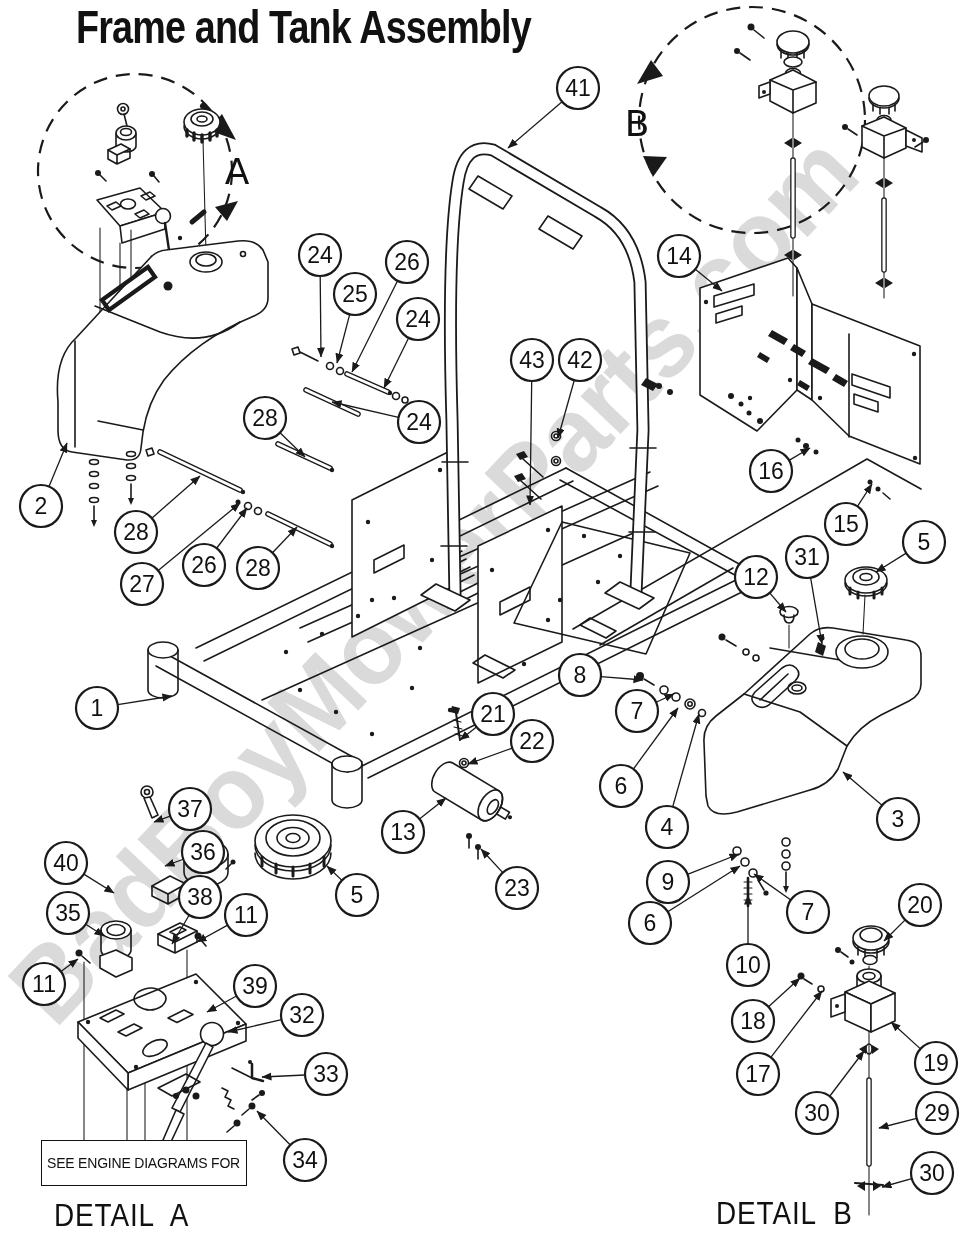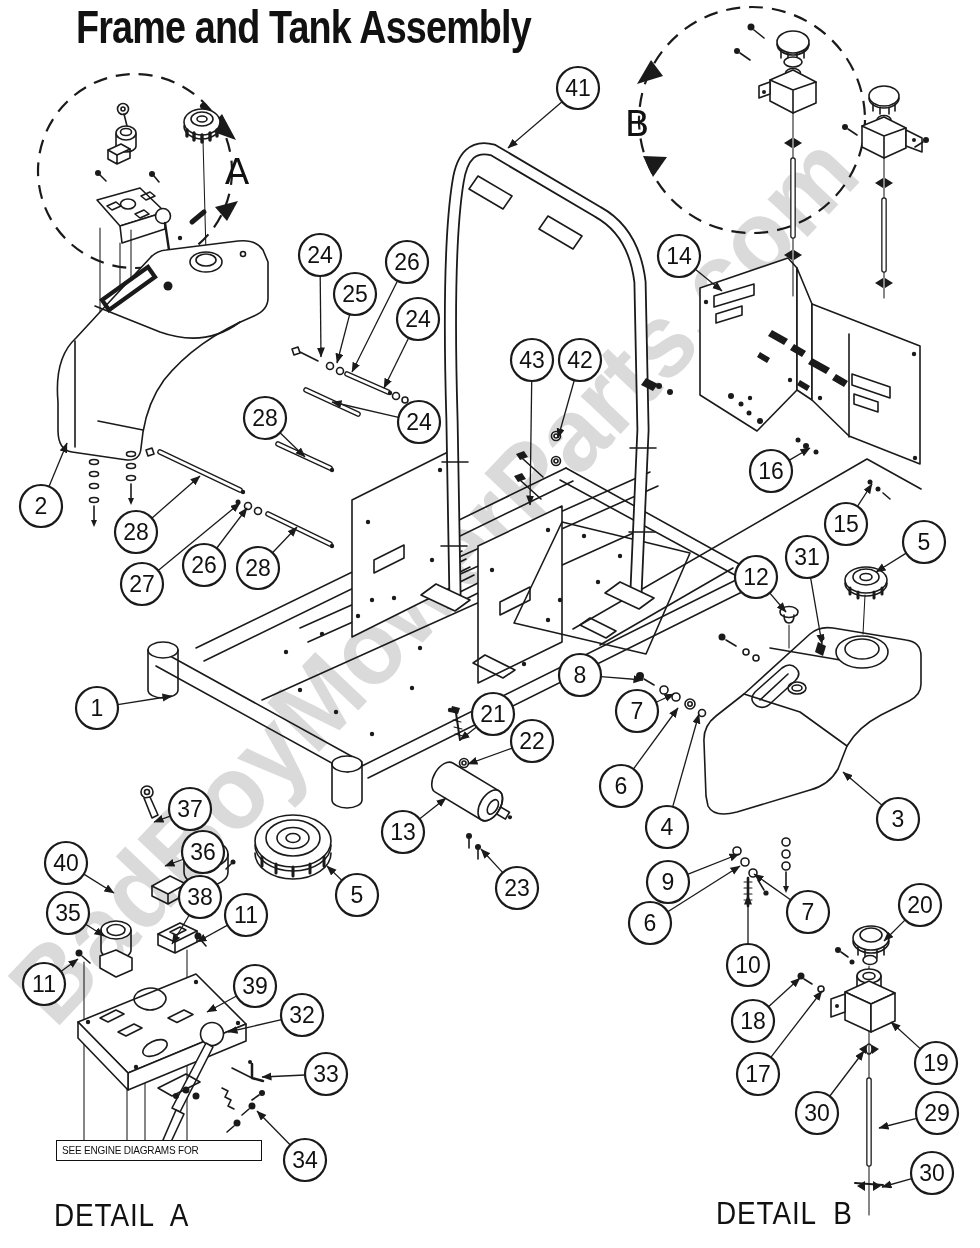--- a/index.html
+++ b/index.html
@@ -5,22 +5,22 @@
   html,body{margin:0;padding:0;background:#fff;}
   .stage{position:relative;width:980px;height:1248px;background:#fff;overflow:hidden;
          font-family:"Liberation Sans",sans-serif;color:#111;}
   .title{position:absolute;left:76px;top:0px;font-size:46px;font-weight:bold;
          letter-spacing:-1px;transform:scaleX(.82);transform-origin:left top;
          white-space:pre;color:#111;}
   .caption{position:absolute;font-size:31px;letter-spacing:1px;white-space:pre;
            transform:scaleX(.9);transform-origin:left top;color:#111;}
   .caption-a{left:54px;top:1198px;}
   .caption-b{left:716px;top:1196px;}
-  .note{position:absolute;left:56px;top:1140px;width:194px;border:1.6px solid #111;
-        padding:3px 5px;font-size:10px;line-height:1.32;letter-spacing:-.2px;
+  .note{position:absolute;left:41px;top:1140px;width:194px;border:1.6px solid #111;
+        padding:13px 5px;font-size:14px;line-height:1.32;letter-spacing:-.2px;
         background:#fff;}
   svg{position:absolute;left:0;top:0;}
   .ln{fill:none;stroke:#1a1a1a;stroke-width:1.6;stroke-linecap:round;stroke-linejoin:round;}
   .wf{fill:#fff;}
   .thin{stroke-width:1.05;}
   .thk{fill:none;stroke:#1a1a1a;stroke-width:4.2;}
   .dash{fill:none;stroke:#1a1a1a;stroke-width:2.2;stroke-dasharray:14 9;}
   .dot{fill:#1a1a1a;stroke:none;}
   .fillb{fill:#1a1a1a;stroke:none;}
   .tube-out{fill:none;stroke:#1a1a1a;stroke-width:13;stroke-linejoin:round;}

